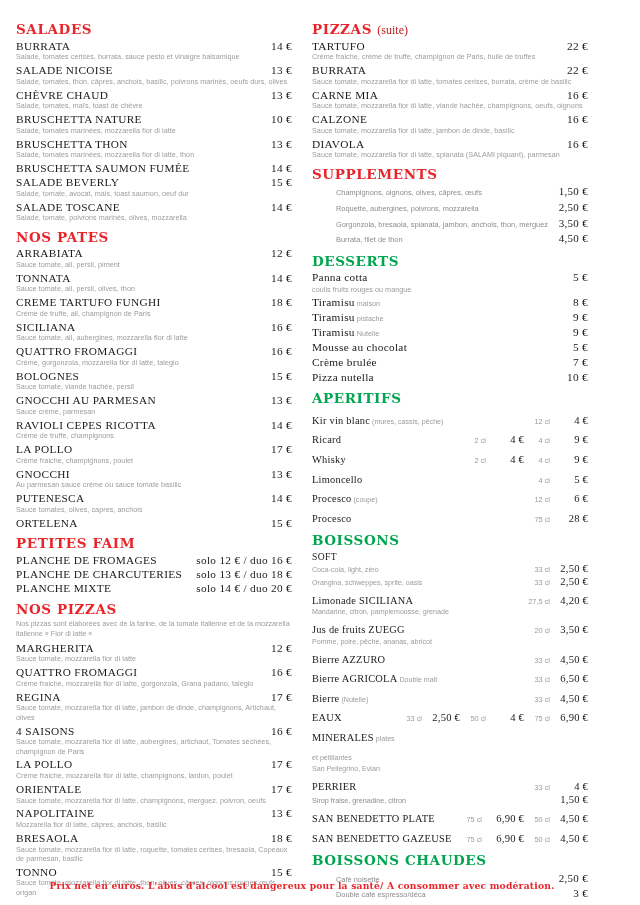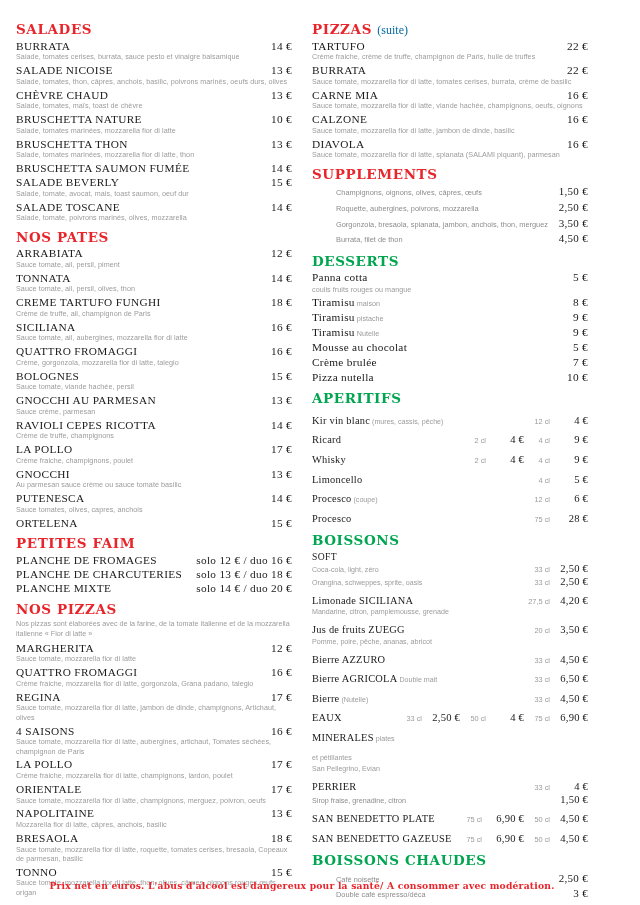--- a/index.html
+++ b/index.html
@@ -21,21 +21,21 @@
     font-family:"DejaVu Serif", serif;
     font-weight:bold;
     font-size:13.5px;
     letter-spacing:.6px;
     margin:7px 0 2px 0;
     line-height:1.15;
   }
   .sec-h.red{color:#e8252b;}
   .sec-h.green{color:#00a550;}
   .sec-h .suite{
-    color:#0369a1;
+    color:#b91c1c;
     font-family:"Liberation Serif", serif;
     font-weight:normal;
     font-size:12px;
     letter-spacing:0;
   }
   .sec-h.first{margin-top:0;}
 
   
   .item{display:flex;align-items:baseline;justify-content:space-between;line-height:1.12;}
   .item .nm{

